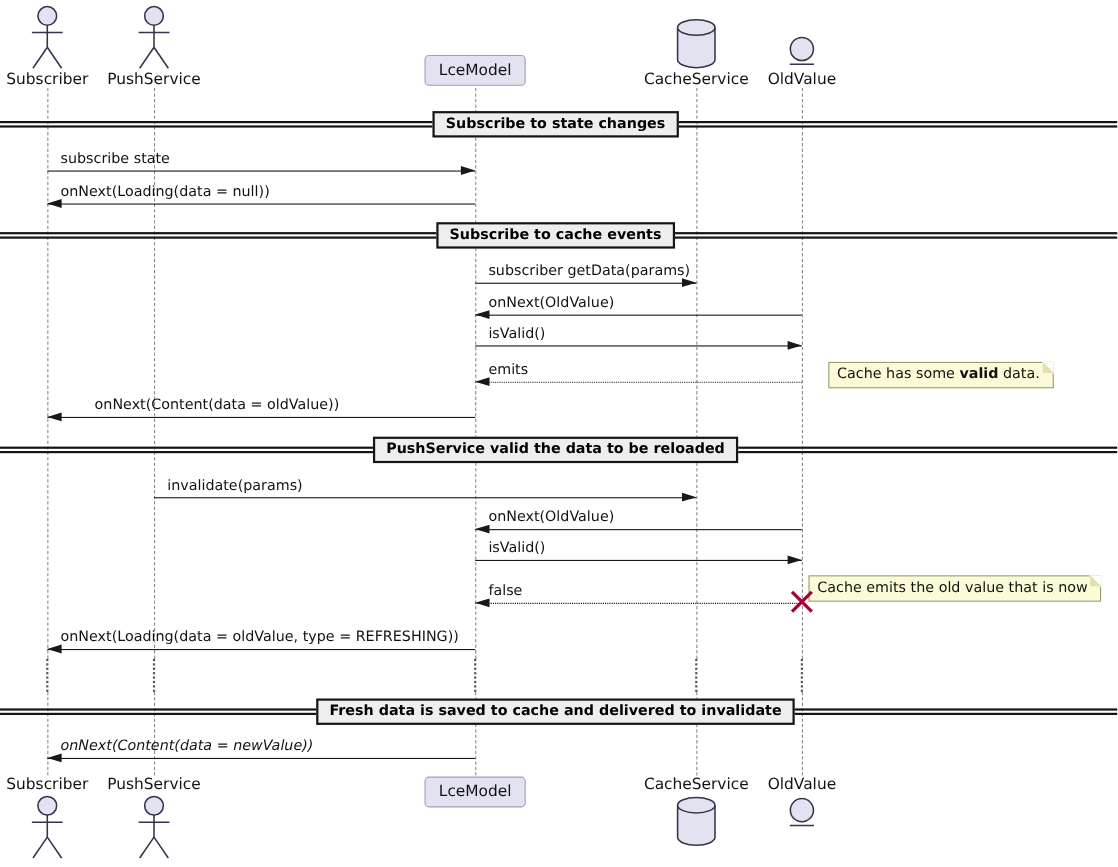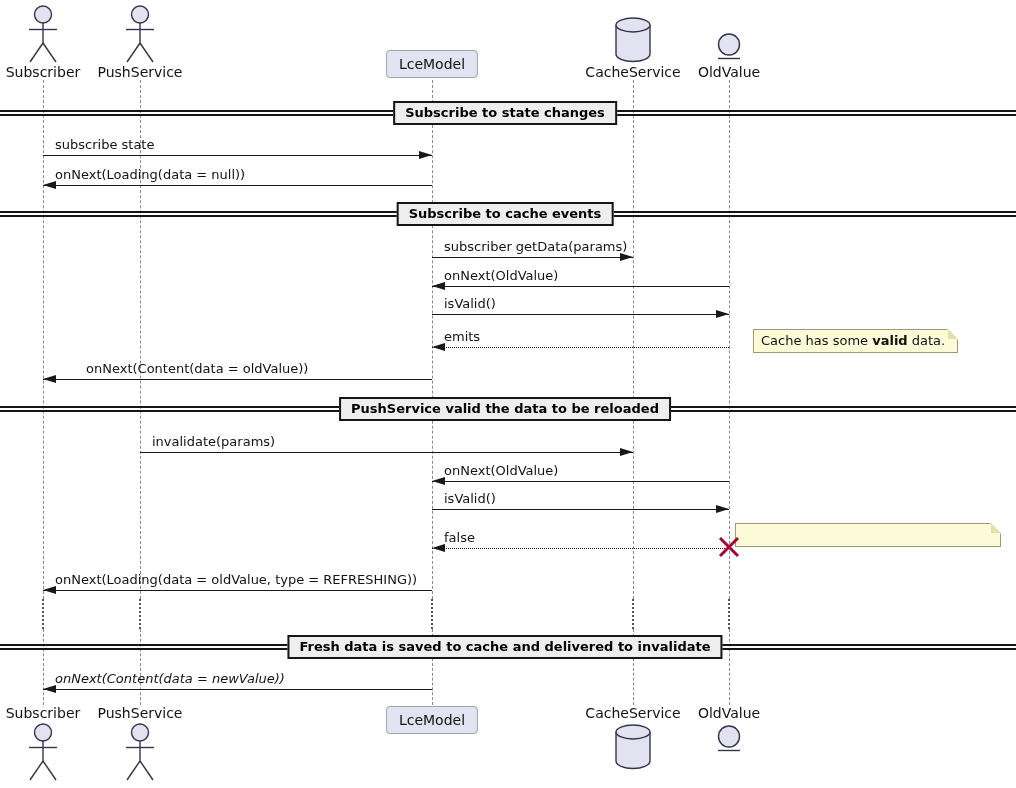--- a/index.html
+++ b/index.html
@@ -114,21 +114,21 @@
       <div class="msg-label" style="left: 444px; top: 530px;">false</div>
       <div class="msg-line" style="left: 43px; top: 590px; width: 389px;"></div>
       <div class="arr l" style="left: 43px; top: 586px;"></div>
       <div class="msg-label" style="left: 55px; top: 572px;">onNext(Loading(data = oldValue, type = REFRESHING))</div>
       <div class="msg-line" style="left: 43px; top: 689px; width: 389px;"></div>
       <div class="arr l" style="left: 43px; top: 685px;"></div>
       <div class="msg-label" style="left: 55px; top: 671px; font-style: italic;">onNext(Content(data = newValue))</div>
     </div>
   <div id="layer-notes">
       <div class="note" style="left: 753px; top: 329px; width: 205px;"><span>Cache has some </span><b>valid</b><span> data.</span><div class="cut"></div><div class="flap"></div></div>
-      <div class="note" style="left: 735px; top: 523px; width: 266px;"><br><div class="cut"></div><div class="flap"></div></div>
+      <div class="note" style="left: 735px; top: 523px; width: 266px;"><span>Cache emits the old value that is now</span><br><div class="cut"></div><div class="flap"></div></div>
       <div class="destroy" style="left: 717px; top: 535px;"><svg width="24" height="24" viewBox="0 0 24 24">
  <line x1="3" y1="3" x2="21" y2="21" stroke="#A80036" stroke-width="3"></line>
  <line x1="21" y1="3" x2="3" y2="21" stroke="#A80036" stroke-width="3"></line>
         </svg></div>
     </div>
   <div id="layer-participants">
       <div class="picon" style="left: 43px; top: 4px;"><svg width="40" height="62" viewBox="0 0 40 62">
  <circle cx="20" cy="10.5" r="8.5" fill="#E2E2F0" stroke="#33334D" stroke-width="1.4"></circle>
  <line x1="20" y1="19" x2="20" y2="39" stroke="#33334D" stroke-width="1.4"></line>
  <line x1="6" y1="25.5" x2="34" y2="25.5" stroke="#33334D" stroke-width="1.4"></line>

